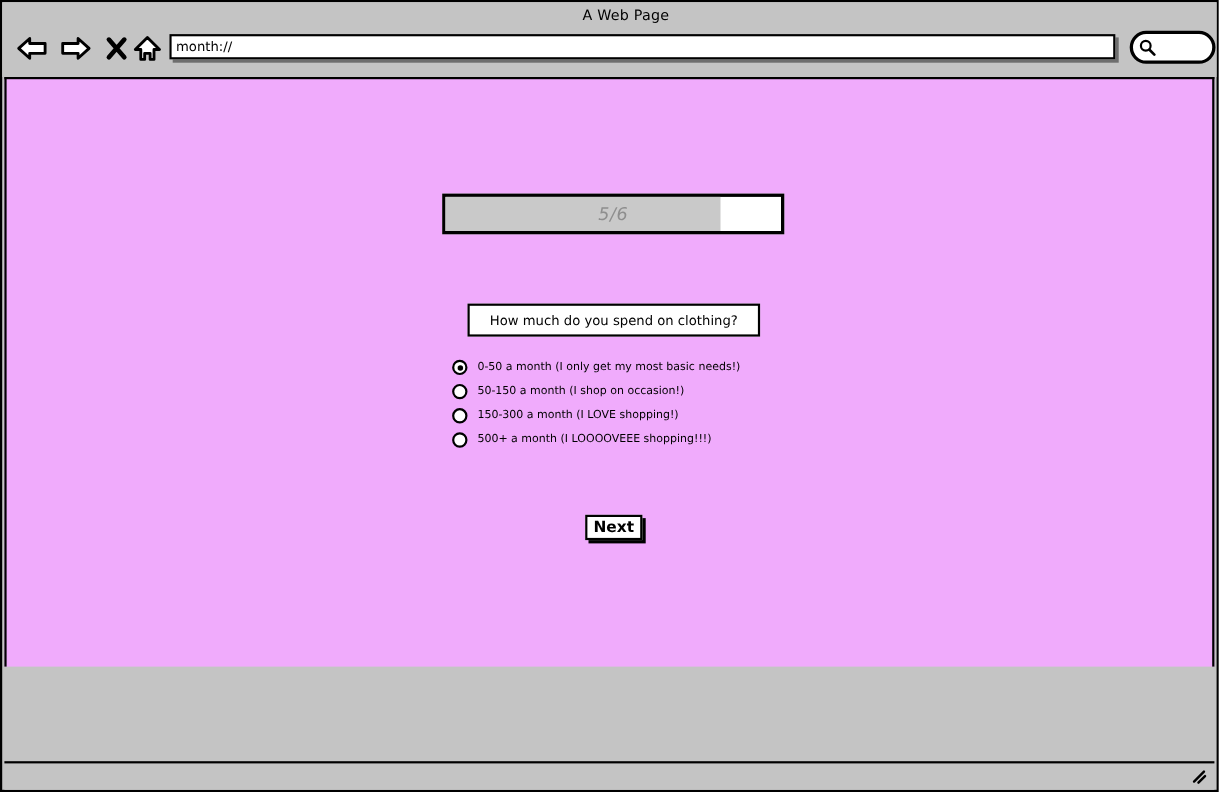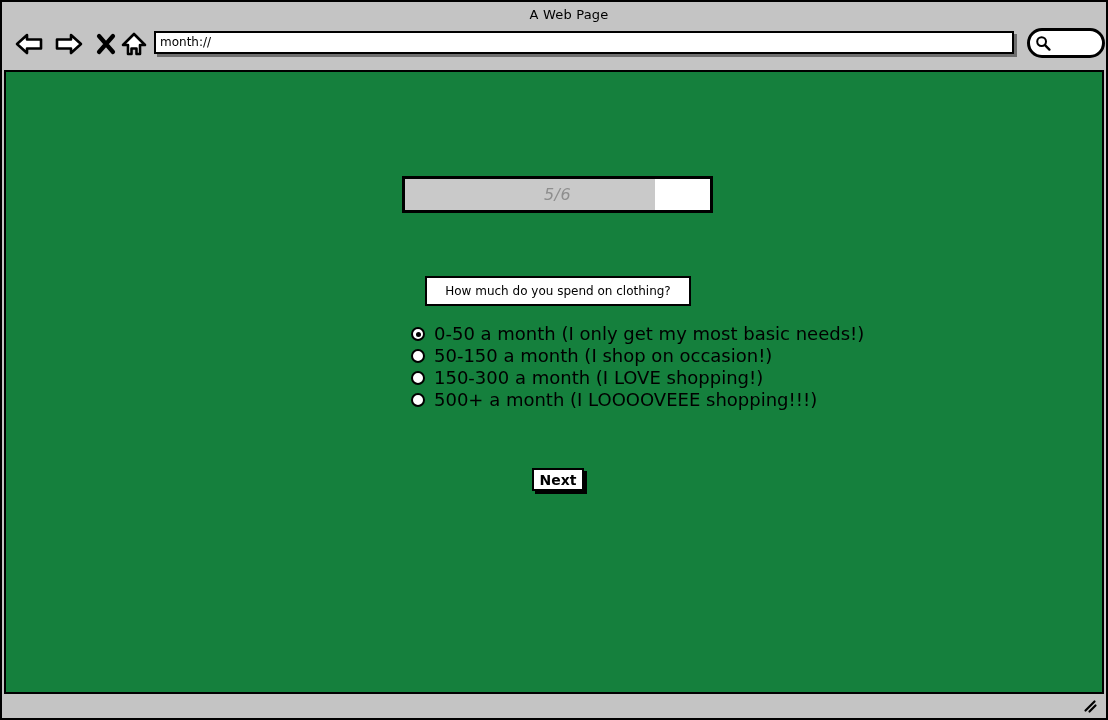--- a/index.html
+++ b/index.html
@@ -95,22 +95,22 @@
     left: 5px; top: 4px;
     width: 16px; height: 16px;
   }
   #search-icon-wrap svg { display: block; width: 16px; height: 16px; }
 
   
   #page-content {
     position: absolute;
     left: 2px; top: 68px;
     width: 1100px;
-    height: 622px;
-    background: #15803d;
+    height: 536px;
+    background: #f0abfc;
     border: 2px solid #000000;
     border-bottom: none;
     overflow: hidden;
   }
 
   
   #progress-wrap {
     position: absolute;
     left: 396px; top: 104px;
     width: 311px;
@@ -182,21 +182,21 @@
   }
   .radio-mark.selected::after {
     content: "";
     position: absolute;
     left: 2.5px; top: 2.5px;
     width: 5px; height: 5px;
     background: #000000;
     border-radius: 50%;
   }
   .option-label {
-    font-size: 18px;
+    font-size: 10px;
     color: #000000;
     white-space: nowrap;
     line-height: 22px;
   }
 
   
   #next-button {
     position: absolute;
     left: 526px; top: 396px;
     width: 52px;

